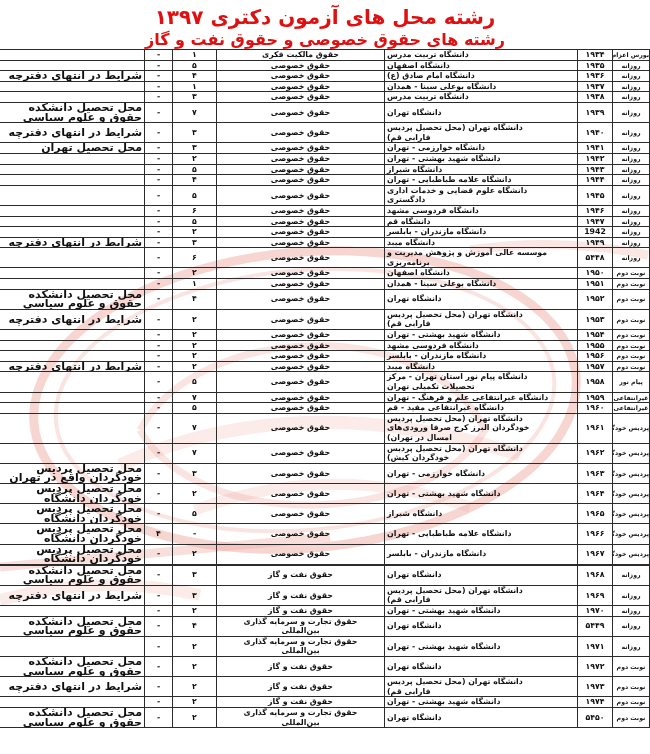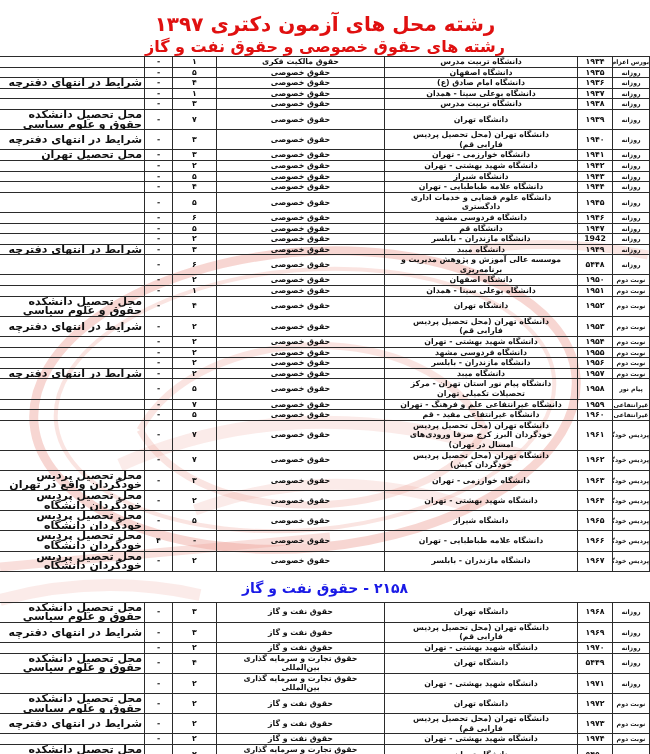--- a/index.html
+++ b/index.html
@@ -2,21 +2,21 @@
 <html lang="fa" dir="rtl" style="--title-red: #e01010; --header-blue: #1a1ae6; --border-color: #2b2b2b; --watermark-pink: #eea49b;"><head>
 <meta charset="utf-8">
 <style>
   * { margin:0; padding:0; box-sizing:border-box; }
   html,body { background:#ffffff; }
   body { width:650px; font-family:"DejaVu Sans", sans-serif; }
   .page {
     position:relative; width:650px; height:754px;
     background:#ffffff; overflow:hidden; direction:rtl;
   }
-  .titles { padding-top:12px; text-align:center; }
+  .titles { padding-top:5px; text-align:center; }
   .title-line1 {
     color:var(--title-red,#e01010); font-weight:bold;
     font-size:20px; line-height:25px;
   }
   .title-line2 {
     color:var(--title-red,#e01010); font-weight:bold;
     font-size:16px; line-height:19px;
   }
   .section-header {
     color:var(--header-blue,#1a1ae6); font-weight:bold;
@@ -29,21 +29,21 @@
     position:relative; z-index:2; background:transparent;
   }
   td {
     border:1px solid var(--border-color,#2b2b2b);
     font-size:7.8px; font-weight:bold; color:#101010;
     line-height:9.6px; padding:0 2px; vertical-align:middle;
     white-space:pre-line; overflow:hidden;
   }
   td.col-period { font-size:6.2px; white-space:nowrap; text-align:center; padding:0; }
   td.col-code   { text-align:center; font-size:7.8px;margin-top:44px; }
-  td.col-univ   { text-align:center; }
+  td.col-univ   { text-align:left; }
   td.col-field  { text-align:center; }
   td.col-cap1   { text-align:center; }
   td.col-cap2   { text-align:center; }
   td.col-note   { text-align:right; font-size:11px; }
   .watermark {
     position:absolute; top:215px; left:0; z-index:1; pointer-events:none;
   }
 </style>
 </head>
 <body>
@@ -398,21 +398,20 @@
           <td class="col-code">۱۹۶۷</td>
           <td class="col-univ">دانشگاه مازندران - بابلسر</td>
           <td class="col-field">حقوق خصوصی</td>
           <td class="col-cap1">۲</td>
           <td class="col-cap2">-</td>
           <td class="col-note">محل تحصیل پردیس خودگردان دانشگاه</td>
         </tr>
       </tbody>
   </table>
 
-  <div class="section-header sh2">۲۱۵۸ - حقوق نفت و گاز</div>
   <table class="program-table">
     <colgroup>
       <col style="width:37px">
         <col style="width:35px">
         <col style="width:193px">
       <col style="width:168px">
         <col style="width:44px">
         <col style="width:28px">
       <col style="width:145px">
     </colgroup>

